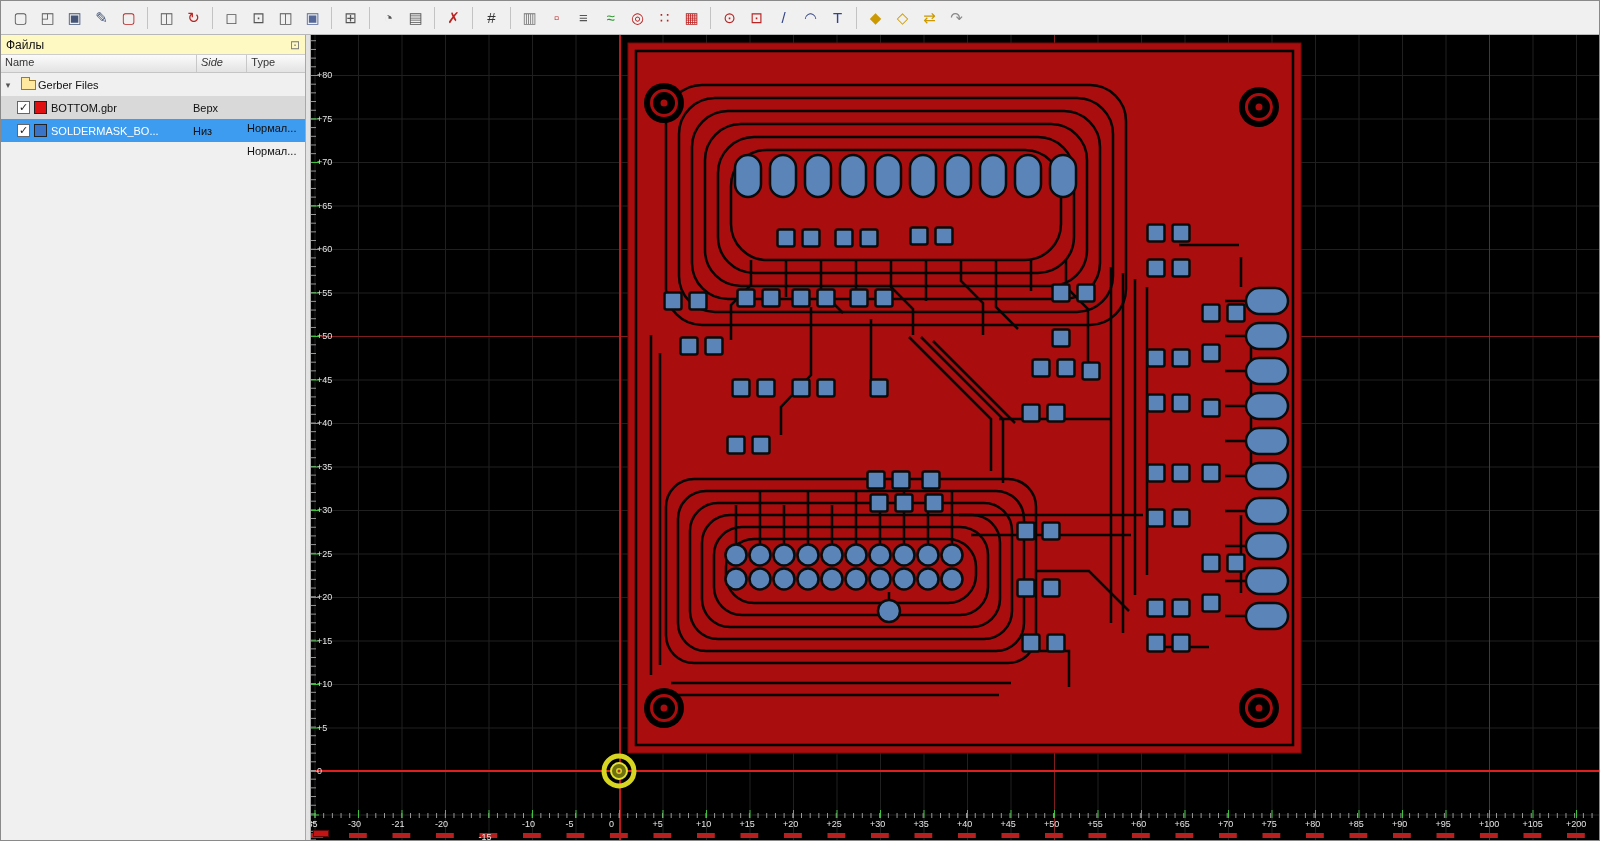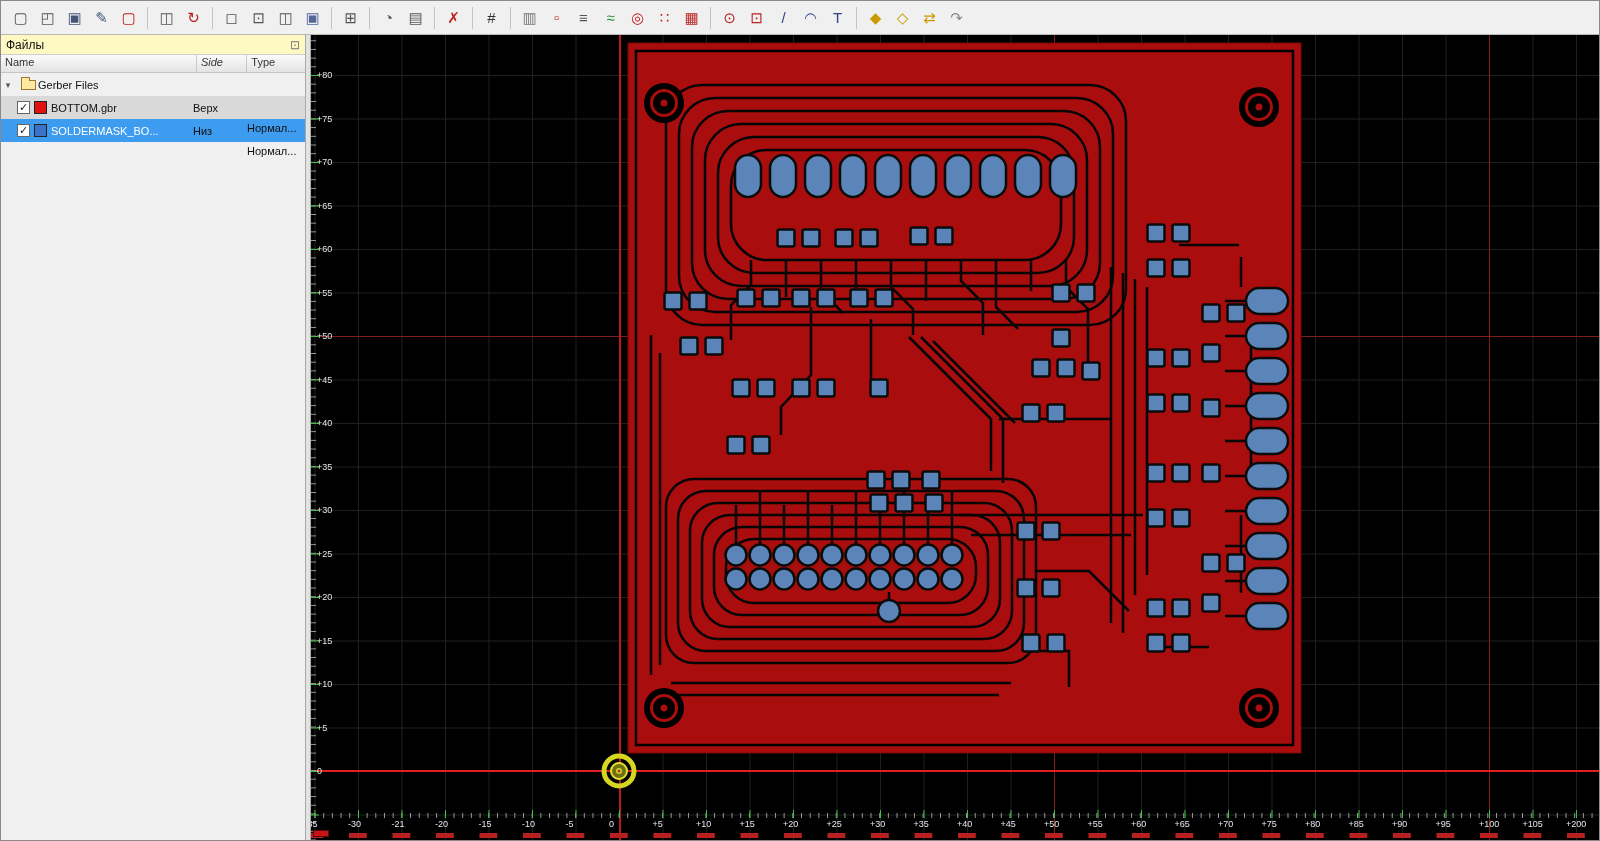--- a/index.html
+++ b/index.html
@@ -422,21 +422,21 @@
           <span class="ruler-label" style="top: 731px;">0</span>
         </div>
       <div class="h-ruler">
         <div class="h-ticks"></div>
         <div class="h-red"></div>
         <div class="ruler-corner-box"></div>
       <span class="ruler-label" style="left: -6.5px; top: 11px;">-35</span>
           <span class="ruler-label" style="left: 37px; top: 11px;">-30</span>
           <span class="ruler-label" style="left: 80.5px; top: 11px;">-21</span>
           <span class="ruler-label" style="left: 124px; top: 11px;">-20</span>
-          <span class="ruler-label" style="left: 167.5px; top: 11px;">-15</span>
+          <span class="ruler-label" style="left: 167.5px; top: 24px;">-15</span>
           <span class="ruler-label" style="left: 211px; top: 11px;">-10</span>
           <span class="ruler-label" style="left: 254.5px; top: 11px;">-5</span>
           <span class="ruler-label" style="left: 298px; top: 11px;">0</span>
           <span class="ruler-label" style="left: 341.5px; top: 11px;">+5</span>
           <span class="ruler-label" style="left: 385px; top: 11px;">+10</span>
           <span class="ruler-label" style="left: 428.5px; top: 11px;">+15</span>
           <span class="ruler-label" style="left: 472px; top: 11px;">+20</span>
           <span class="ruler-label" style="left: 515.5px; top: 11px;">+25</span>
           <span class="ruler-label" style="left: 559px; top: 11px;">+30</span>
           <span class="ruler-label" style="left: 602.5px; top: 11px;">+35</span>

